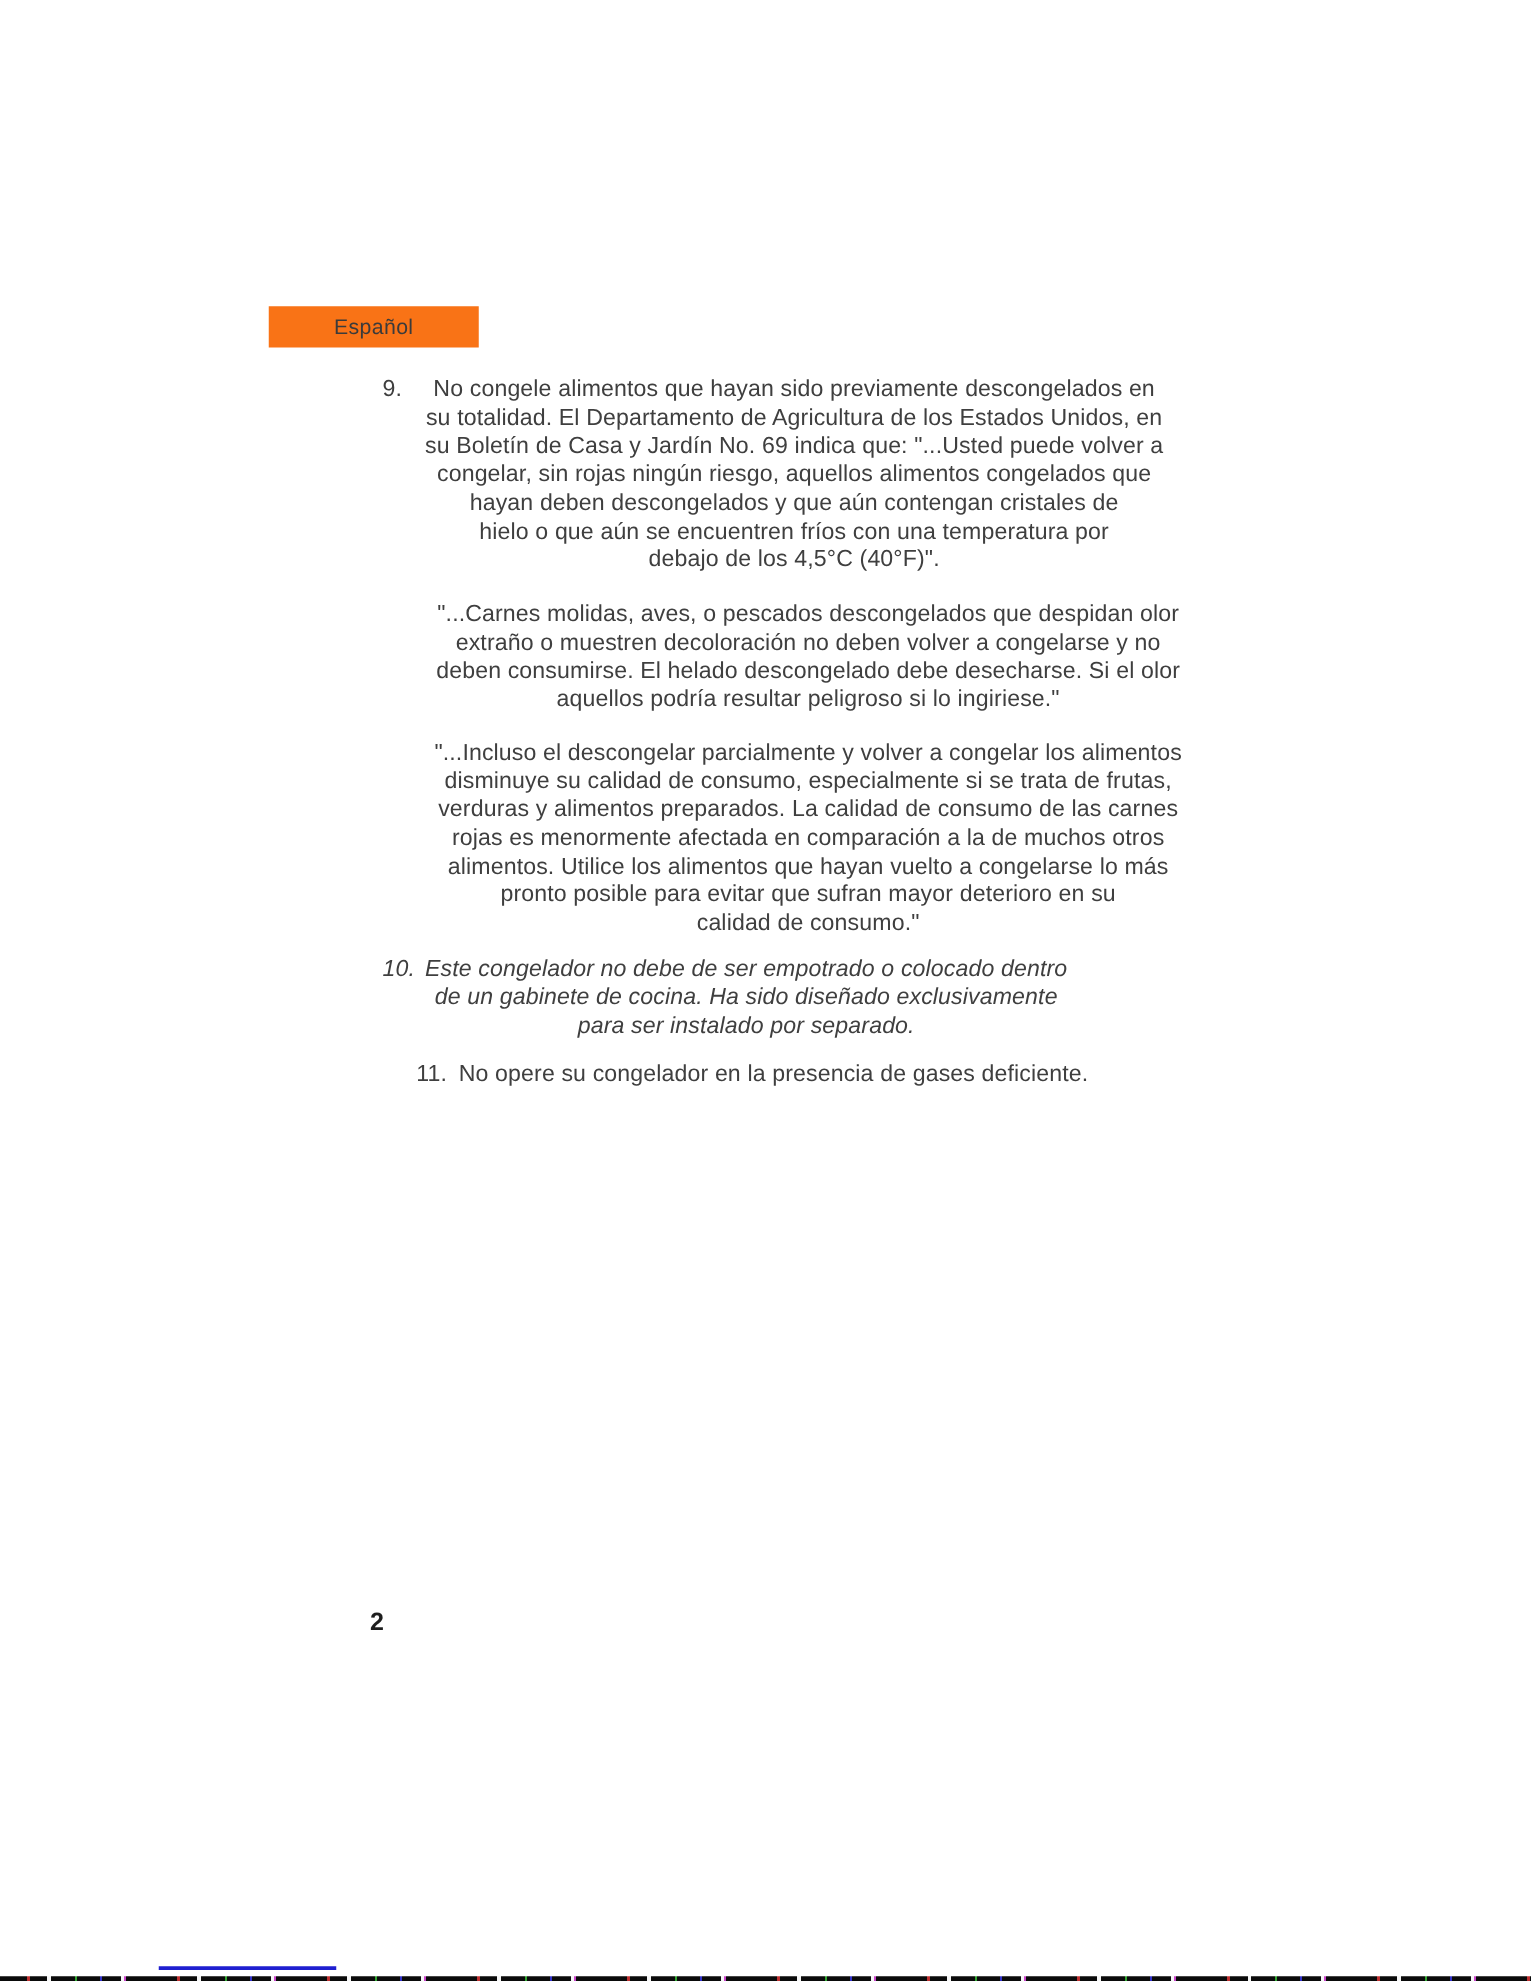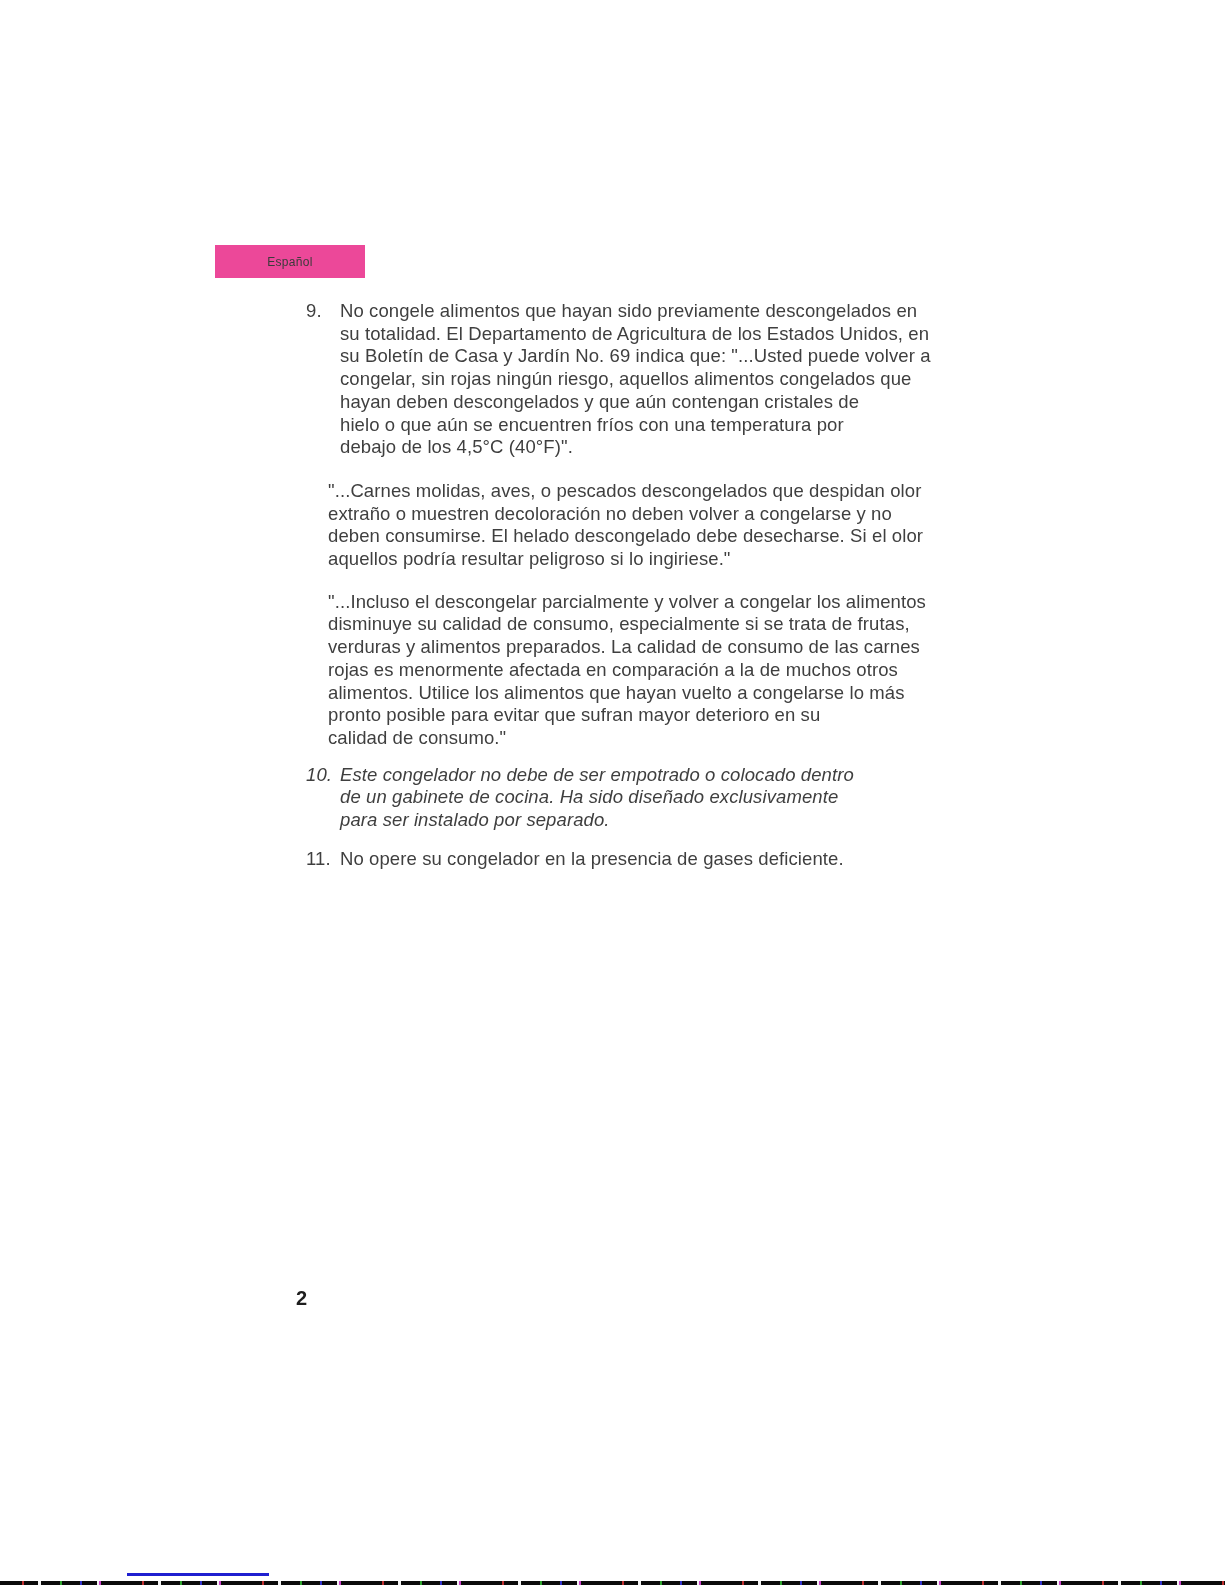--- a/index.html
+++ b/index.html
@@ -8,49 +8,49 @@
     width: 1225px;
     height: 1585px;
     background: #ffffff;
     overflow: hidden;
     font-family: "Liberation Sans", sans-serif;
   }
   .lang-tab {
     position: absolute;
     left: 215px;
     top: 245px;
-    width: 150px;
+    width: 168px;
     height: 33px;
-    background: #ec4899;
+    background: #f97316;
     display: flex;
     align-items: center;
     justify-content: center;
-    font-size: 12px;
+    font-size: 17px;
     color: #3b3b3b;
     letter-spacing: 0.3px;
   }
   .content {
     position: absolute;
     left: 300px;
     top: 300px;
     width: 665px;
     color: #3f3f3f;
     font-size: 18.5px;
     line-height: 22.7px;
     letter-spacing: 0.1px;
   }
   .section { margin: 0; }
   .section.numbered { display: flex; padding-left: 6px; }
   .section.numbered .num { width: 34px; flex-shrink: 0; }
   .section.quote { padding-left: 28px; }
   .section.s1 { margin-top: 21px; }
   .section.s2 { margin-top: 20px; }
   .section.s3 { margin-top: 14px; font-style: italic; }
-  .section.s4 { margin-top: 16px; }
-  .line { white-space: nowrap; }
+  .section.s4 { margin-top: 16px; margin-left: 27px; }
+  .line { white-space: nowrap; text-align: center; }
   .page-number {
     position: absolute;
     left: 296px;
     top: 1287px;
     font-size: 20px;
     font-weight: bold;
     color: #1e1e1e;
   }
   .blue-line {
     position: absolute;

